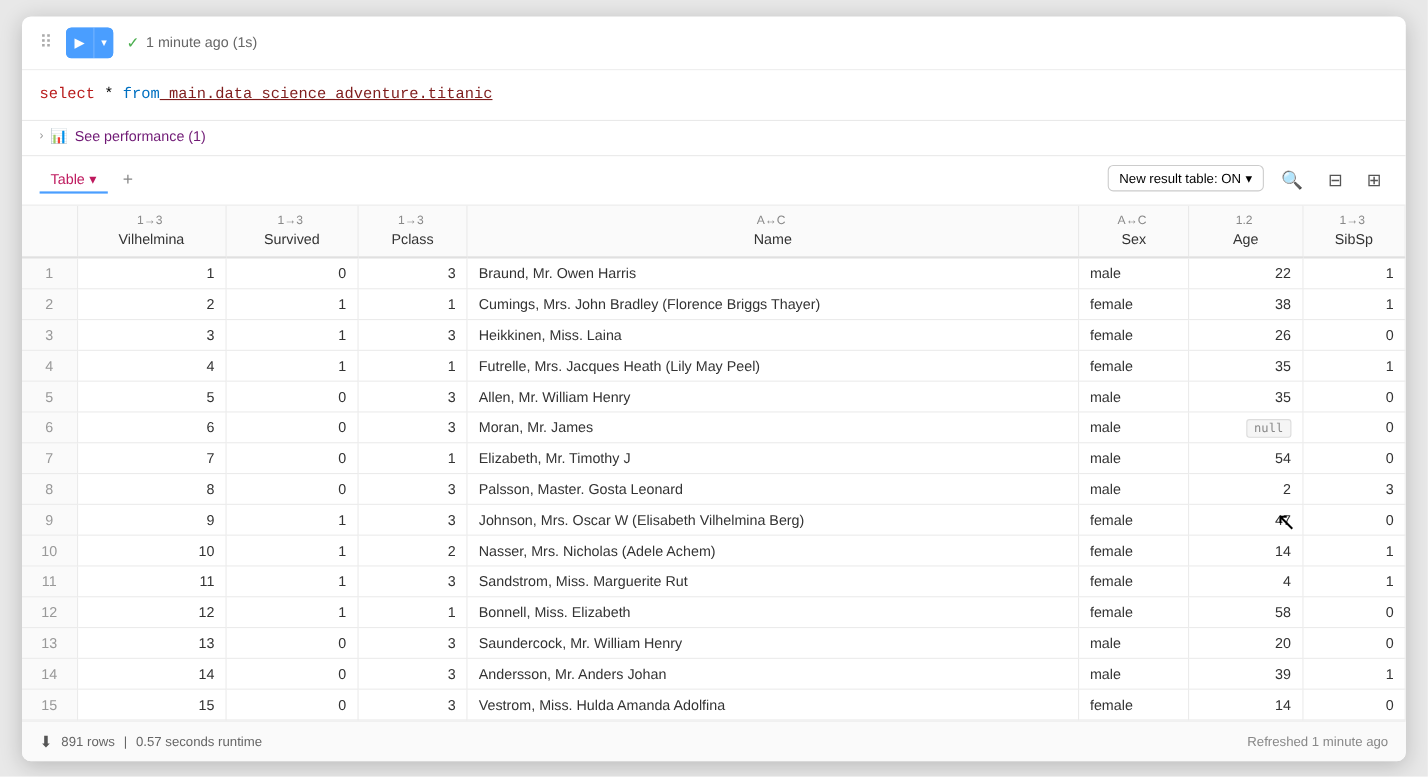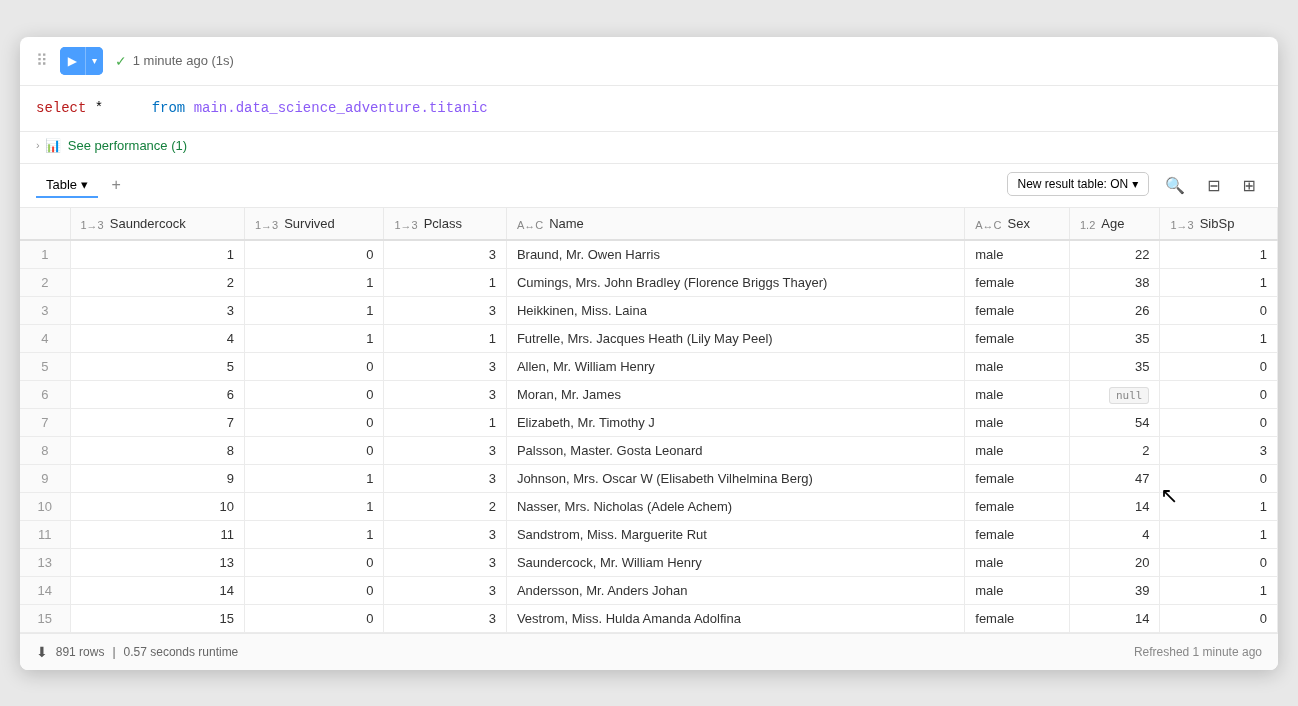--- a/index.html
+++ b/index.html
@@ -97,62 +97,62 @@
       padding: 12px 16px;
       background: #fff;
       border-bottom: 1px solid #e9e9e9;
     }
     .code-line {
       font-family: 'Courier New', monospace;
       font-size: 14px;
       line-height: 1.5;
     }
     .kw-select { color: #b91c1c; }
-    .kw-from { color: #0070c1; margin-left: 40px; }
-    .kw-path { color: #8b5cf6; }
+    .kw-from { color: #0070c1; }
+    .kw-path { color: #7f1d1d; text-decoration: underline; }
     .performance-row {
       display: flex;
       align-items: center;
       gap: 6px;
       padding: 6px 16px 10px;
       border-bottom: 1px solid #e9e9e9;
       color: #555;
       font-size: 13px;
     }
     .perf-arrow {
       color: #999;
       font-size: 11px;
       cursor: pointer;
     }
     .perf-chart-icon {
       color: #555;
     }
     .perf-link {
-      color: #15803d;
+      color: #701a75;
       text-decoration: none;
       cursor: pointer;
       text-align: right;
     }
     .table-toolbar {
       display: flex;
       align-items: center;
       padding: 8px 16px;
       border-bottom: 1px solid #e9e9e9;
       gap: 8px;
     }
     .tab-btn {
       display: flex;
       align-items: center;
       gap: 4px;
       padding: 4px 10px;
       border: none;
       background: transparent;
       cursor: pointer;
       font-size: 13px;
-      color: #000000;
+      color: #be185d;
       border-bottom: 2px solid #4a9eff;
       font-weight: 500;
     }
     .add-tab {
       background: transparent;
       border: none;
       cursor: pointer;
       color: #888;
       font-size: 16px;
       padding: 0 6px;
@@ -222,22 +222,23 @@
       color: #888;
       font-family: monospace;
     }
     .col-type-icon {
       font-size: 11px;
       color: #888;
       margin-right: 3px;
     }
     .col-header-inner {
       display: flex;
-      align-items: flex-end;
+      align-items: center;
       gap: 3px;
+      flex-direction: column;
     }
     td.num-col {
       text-align: right;
       font-variant-numeric: tabular-nums;
     }
     .footer-bar {
       display: flex;
       align-items: center;
       padding: 10px 16px;
       border-top: 1px solid #e9e9e9;
@@ -304,21 +305,21 @@
   </div>
 
   <div style="overflow-x: auto; position: relative;">
     <table class="data-table">
       <thead>
         <tr>
           <th></th>
           <th>
             <div class="col-header-inner">
               <span class="col-type-icon">1→3</span>
-              <span>Saundercock</span>
+              <span>Vilhelmina</span>
             </div>
           </th>
           <th>
             <div class="col-header-inner">
               <span class="col-type-icon">1→3</span>
               <span>Survived</span>
             </div>
           </th>
           <th>
             <div class="col-header-inner">
@@ -455,20 +456,30 @@
           </tr>
           <tr>
             <td>11</td>
             <td class="num-col">11</td>
             <td class="num-col">1</td>
             <td class="num-col">3</td>
             <td>Sandstrom, Miss. Marguerite Rut</td>
             <td>female</td>
             <td class="num-col">4</td>
             <td class="num-col">1</td>
+          </tr>
+          <tr>
+            <td>12</td>
+            <td class="num-col">12</td>
+            <td class="num-col">1</td>
+            <td class="num-col">1</td>
+            <td>Bonnell, Miss. Elizabeth</td>
+            <td>female</td>
+            <td class="num-col">58</td>
+            <td class="num-col">0</td>
           </tr>
           <tr>
             <td>13</td>
             <td class="num-col">13</td>
             <td class="num-col">0</td>
             <td class="num-col">3</td>
             <td>Saundercock, Mr. William Henry</td>
             <td>male</td>
             <td class="num-col">20</td>
             <td class="num-col">0</td>

